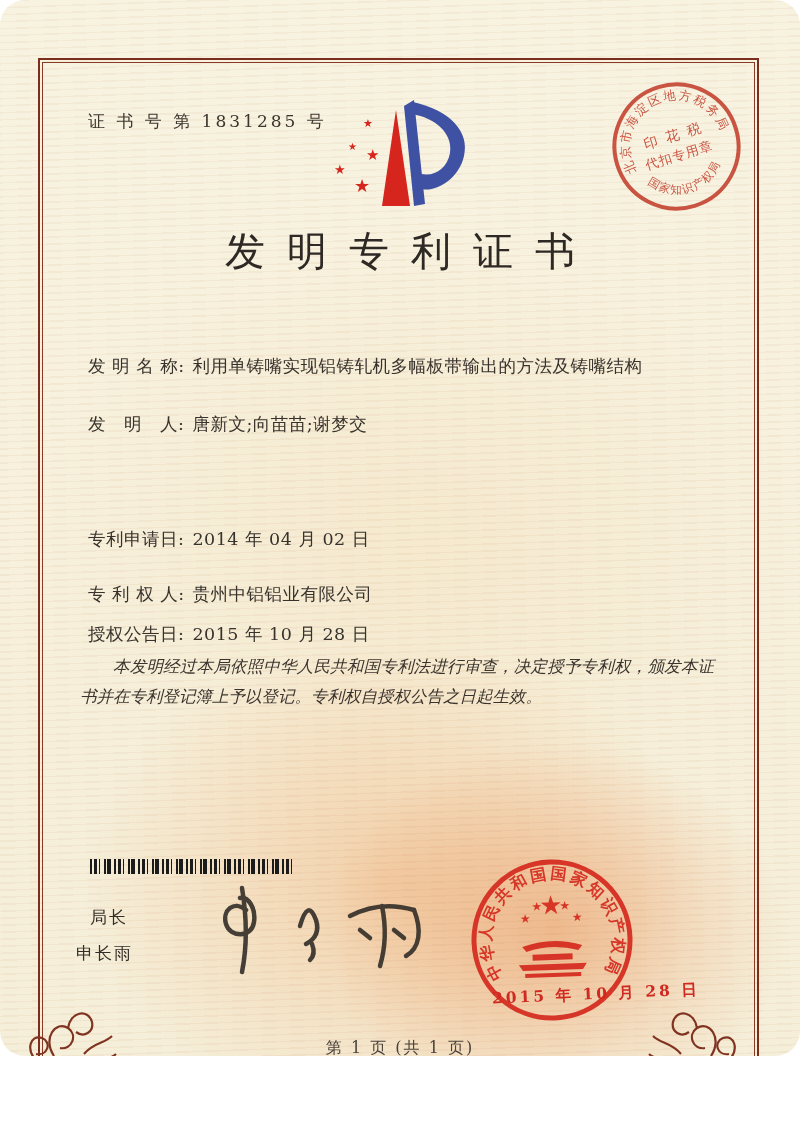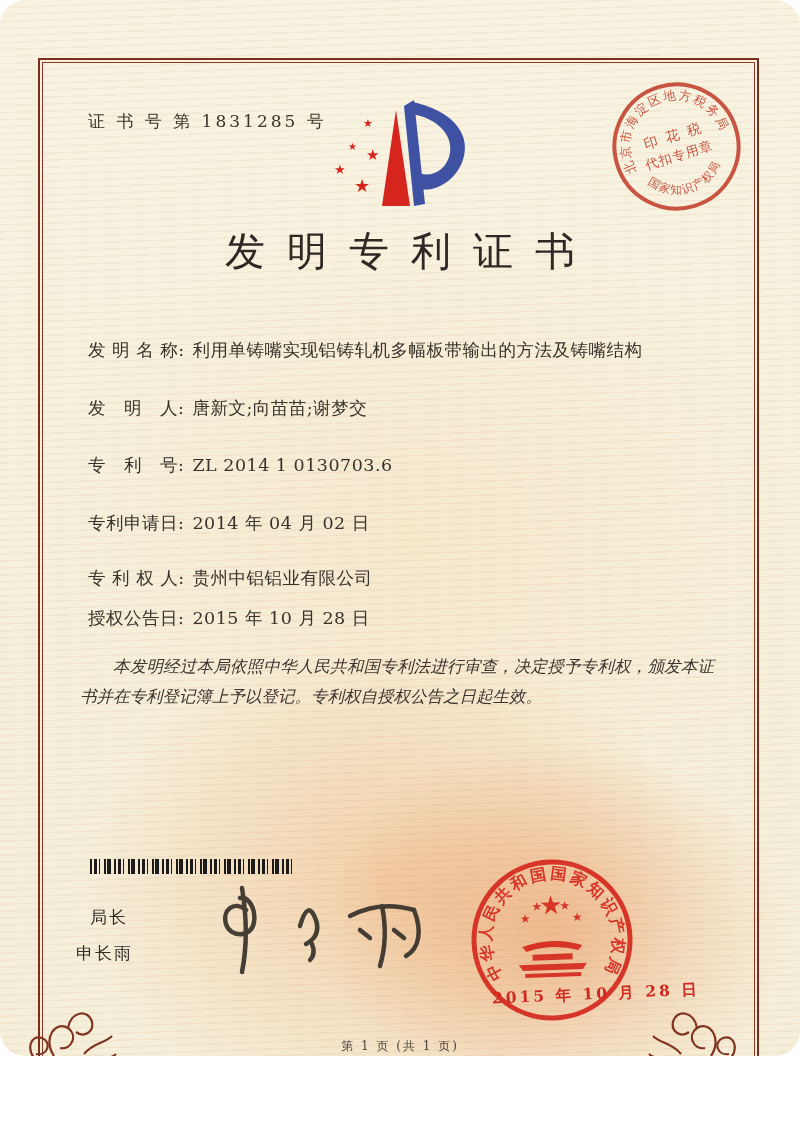--- a/index.html
+++ b/index.html
@@ -32,21 +32,21 @@
     left:88px;top:110px;font-size:17px;letter-spacing:3px;color:#3c352d;
   }
   .page-title{
     left:0;top:224px;width:100%;text-align:center;
     font-size:40px;font-weight:normal;color:#2e2924;
     letter-spacing:0.55em;text-indent:0.55em;
   }
   .field{
     left:88px;width:640px;font-size:17.5px;color:#38322c;letter-spacing:0.5px;white-space:nowrap;
   }
-  .flabel{display:inline-block;}
+  .flabel{display:inline-block;margin-top:16px;}
   .fcolon{margin-right:8px;}
   .paras{
     left:80px;top:652px;width:634px;font-size:16.5px;line-height:1.82;color:#3b342e;text-align:justify;font-style:italic;
   }
   .paras p{margin:0;text-indent:2em;}
   .barcode{
     left:90px;top:859px;width:206px;height:15px;
     background:repeating-linear-gradient(90deg,
       #1b1b1b 0 2px, transparent 2px 4px,
       #1b1b1b 4px 7px, transparent 7px 9px,
@@ -58,21 +58,21 @@
   .signer-name{left:76px;top:942px;font-size:17px;letter-spacing:2px;color:#332e28;}
   .sig-svg{left:200px;top:880px;}
   .seal-svg{left:466px;top:854px;transform:rotate(-2deg);}
   .seal-date{
     left:492px;top:984px;font-size:15.5px;letter-spacing:3px;color:#cf2920;
     transform:rotate(-2.5deg);font-weight:bold;z-index:5;
   }
   .stamp-svg{left:604px;top:74px;transform:rotate(-17deg);opacity:.88;}
   .logo-svg{left:328px;top:94px;}
   .footer{
-    left:0;top:1038px;width:100%;text-align:center;font-size:12px;letter-spacing:2px;color:#4a423a;
+    left:0;top:1038px;width:100%;text-align:center;font-size:16px;letter-spacing:2px;color:#4a423a;
   }
   .pencil{
     left:660px;top:1084px;font-size:17px;color:#8b8c80;
     font-family:"DejaVu Sans","Liberation Sans",sans-serif;font-style:italic;
     transform:rotate(-12deg);letter-spacing:1px;
   }
   .flourish{z-index:4;}
   .flourish-left{left:24px;top:996px;}
   .flourish-right{left:645px;top:996px;transform:scaleX(-1);}
   svg text{font-family:"DejaVu Sans","Liberation Sans",sans-serif;}
@@ -111,23 +111,20 @@
     <text x="72.5" y="86" font-size="13" fill="#c23f2c" text-anchor="middle" letter-spacing="1">代扣专用章</text>
   </svg>
 
   <div class="abs page-title">发明专利证书</div>
 
   <div class="abs field" style="top:338px">
     <span class="flabel">发 明 名 称</span><span class="fcolon">:</span><span class="fval">利用单铸嘴实现铝铸轧机多幅板带输出的方法及铸嘴结构</span>
   </div>
   <div class="abs field" style="top:396px">
     <span class="flabel">发　明　人</span><span class="fcolon">:</span><span class="fval">唐新文;向苗苗;谢梦交</span>
-  </div>
-  <div class="abs field" style="top:453px">
-    <span class="flabel">专　利　号</span><span class="fcolon">:</span><span class="fval">ZL 2014 1 0130703.6</span>
   </div>
   <div class="abs field" style="top:511px">
     <span class="flabel">专利申请日</span><span class="fcolon">:</span><span class="fval">2014 年 04 月 02 日</span>
   </div>
   <div class="abs field" style="top:566px">
     <span class="flabel">专 利 权 人</span><span class="fcolon">:</span><span class="fval">贵州中铝铝业有限公司</span>
   </div>
   <div class="abs field" style="top:606px">
     <span class="flabel">授权公告日</span><span class="fcolon">:</span><span class="fval">2015 年 10 月 28 日</span>
   </div>

